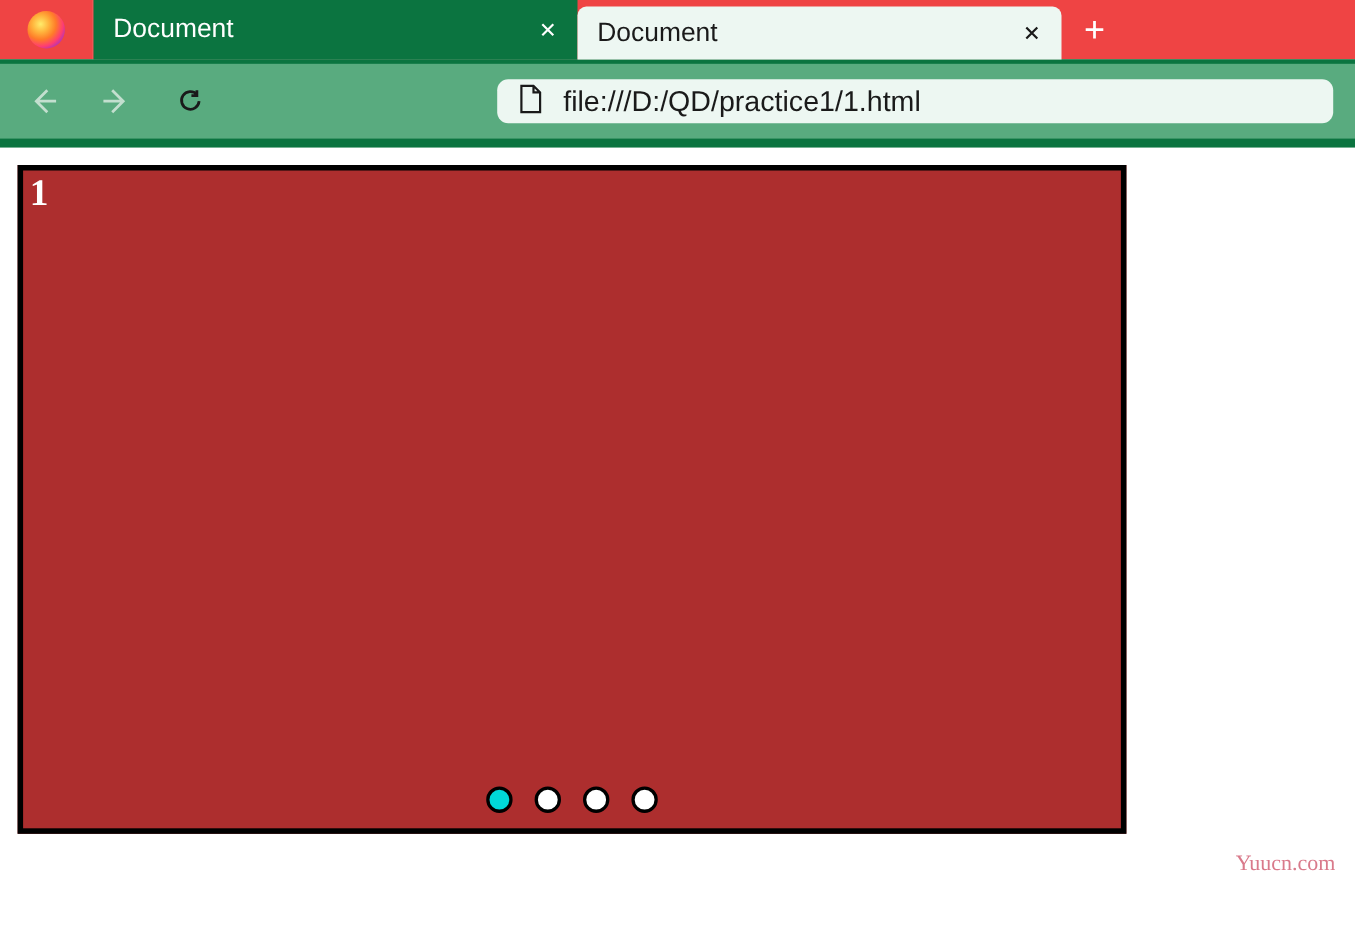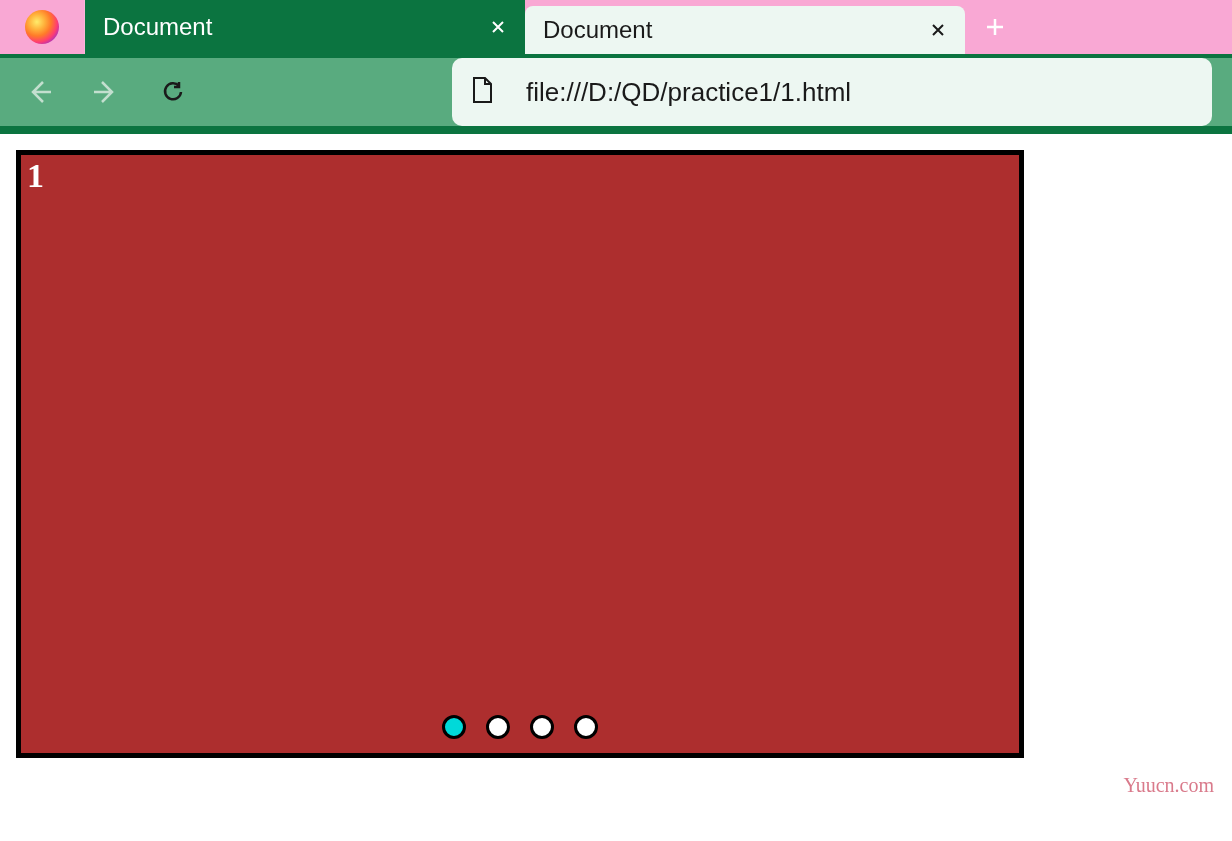--- a/index.html
+++ b/index.html
@@ -1,20 +1,20 @@
 <!DOCTYPE html>
 <html><head>
   <meta charset="utf-8">
   <style>
     * { margin: 0; padding: 0; box-sizing: border-box; }
     body { font-family: Arial, sans-serif; background: #fff; width: 1232px; height: 841px; overflow: hidden; position: relative; }
     
     .tab-bar {
       height: 54px;
-      background: #f9a8d4;
+      background: #ef4444;
       display: flex;
       align-items: stretch;
     }
     .firefox-section {
       width: 85px;
       display: flex;
       align-items: center;
       justify-content: center;
       border-right: 1px solid rgba(255,255,255,0.15);
     }
@@ -81,27 +81,27 @@
       cursor: pointer;
     }
     .nav-btn svg { width: 28px; height: 28px; }
     .nav-btn.back svg, .nav-btn.forward svg { stroke: #c3dfcf; }
     .nav-btn.refresh svg { stroke: #1a1a1a; }
     
     .spacer { flex: 0 0 200px; }
     
     .address-bar {
       flex: 0 0 760px;
-      height: 68px;
+      height: 40px;
       background: #edf7f2;
       border-radius: 10px;
       display: flex;
       align-items: center;
       padding: 0 18px;
-      gap: 32px;
+      gap: 18px;
     }
     .file-icon svg { width: 24px; height: 28px; }
     .url {
       font-size: 26px;
       color: #1a1a1a;
       flex: 1;
     }
     
     .content {
       padding: 16px;

